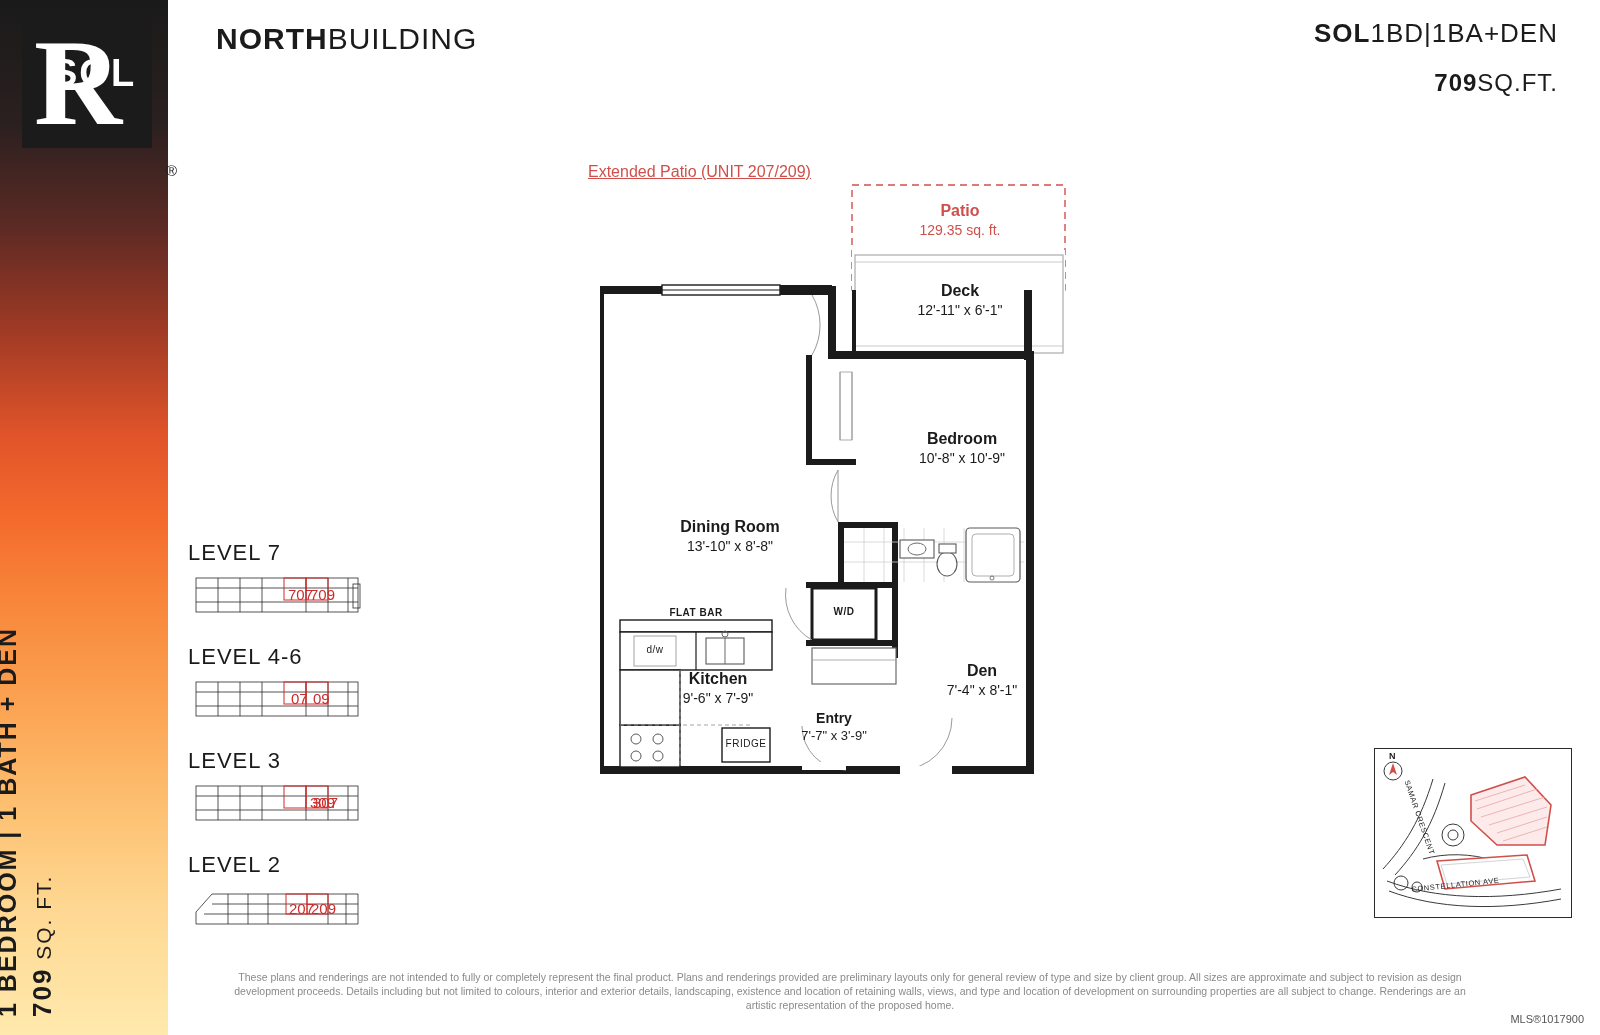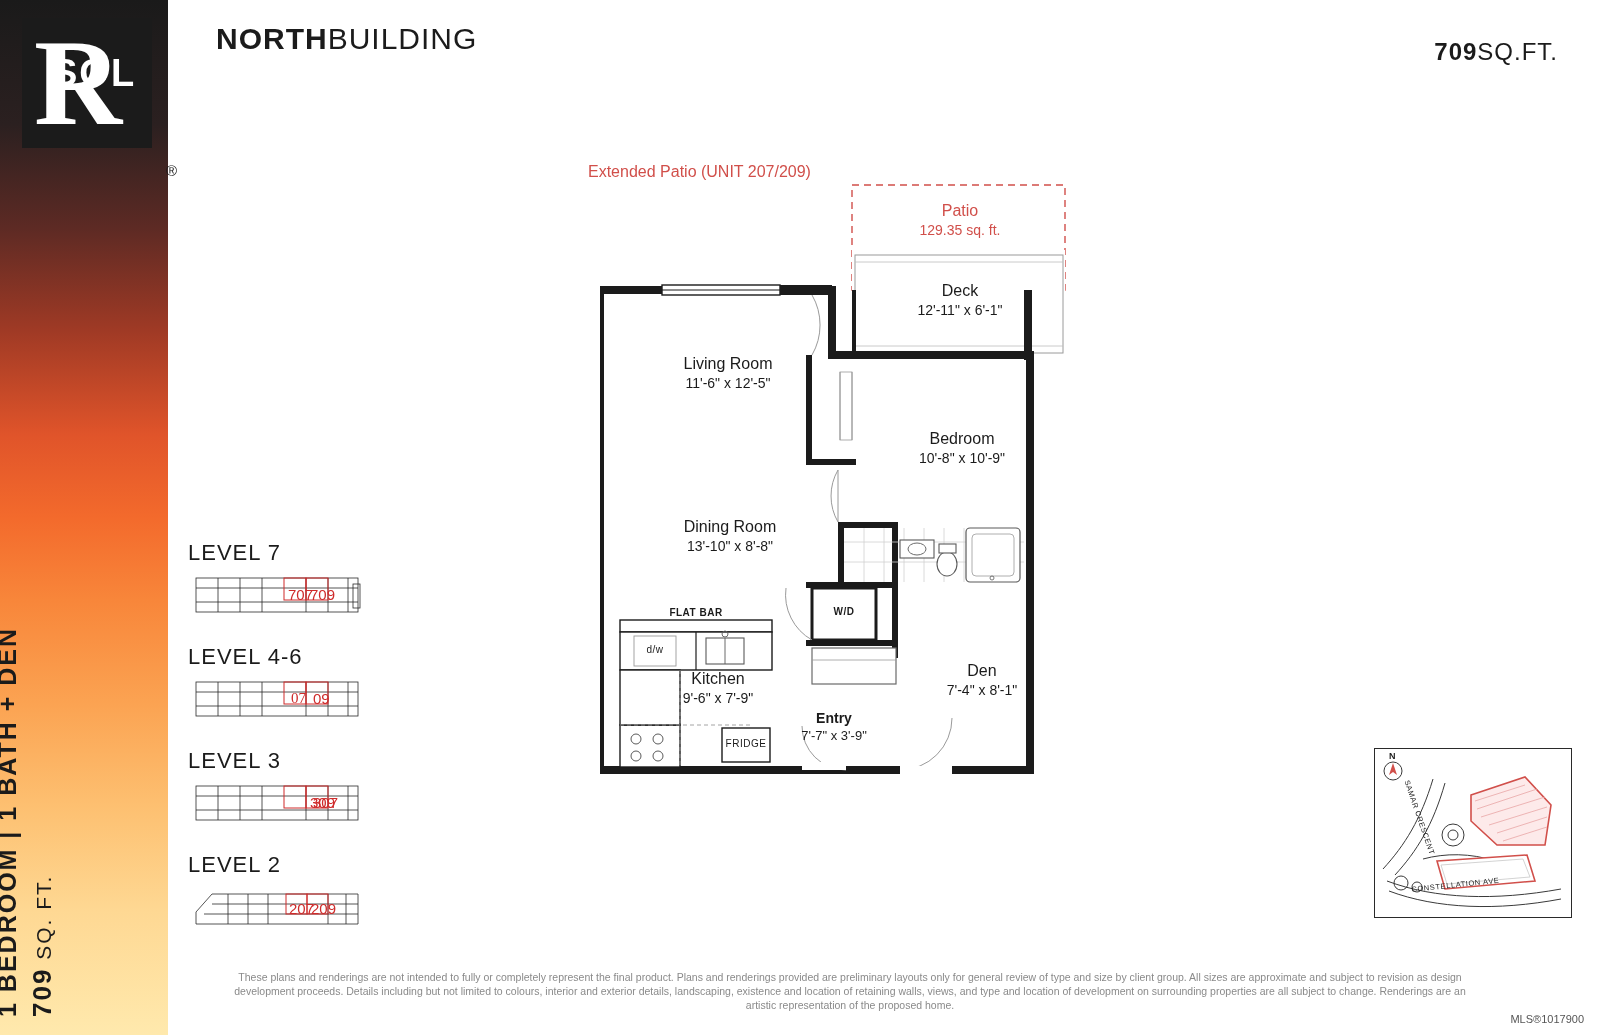--- a/index.html
+++ b/index.html
@@ -157,21 +157,21 @@
     height: 640px;
   }
   .plan svg { display: block; }
 
   .lbl {
     position: absolute;
     text-align: center;
     color: #1b1b1b;
     white-space: nowrap;
   }
-  .lbl .n { font-size: 16px; font-weight: 400; display: block; }
+  .lbl .n { font-size: 16px; font-weight: 700; display: block; }
   .lbl .d { font-size: 14px; display: block; margin-top: 2px; }
   .lbl.small .n { font-size: 14px; font-weight: 700; }
   .lbl.small .d { font-size: 13px; }
   .lbl.red { color: #d14f4a; }
   .lbl.tiny { font-size: 10px; letter-spacing: .5px; }
 
   
   .sitemap {
     position: absolute;
     left: 1374px;
@@ -219,20 +219,23 @@
     <span class="b">709</span>
     <span>SQ. FT.</span>
   </div>
 </div>
 
 <div class="hdr-left">
   <b>NORTH</b><span>BUILDING</span>
 </div>
 
 <div class="hdr-right">
+  <div class="l1">
+    <b>SOL</b><span>1BD|1BA+DEN</span>
+  </div>
   <div class="l2">
     <b>709</b><span>SQ.FT.</span>
   </div>
 </div>
 
 <div class="levels">
 
   <div class="level-block">
     <div class="level-title">LEVEL 7</div>
     <div class="keyplan">
@@ -272,21 +275,21 @@
           <line x1="74" y1="8" x2="74" y2="42"></line>
           <line x1="118" y1="8" x2="118" y2="42"></line>
           <line x1="140" y1="8" x2="140" y2="42"></line>
           <line x1="160" y1="8" x2="160" y2="42"></line>
         </g>
         <g stroke="#cf2b2b" stroke-width="1" fill="none">
           <rect x="96" y="8" width="22" height="22"></rect>
           <rect x="118" y="8" width="22" height="22"></rect>
         </g>
       </svg>
-      <span class="unit-tag" style="left:103px; top:16px;font-family:Liberation Serif, serif;">07</span>
+      <span class="unit-tag" style="left:103px; top:16px;">07</span>
       <span class="unit-tag" style="left:125px; top:16px;">09</span>
     </div>
   </div>
 
   <div class="level-block">
     <div class="level-title">LEVEL 3</div>
     <div class="keyplan">
       <svg width="178" height="52" viewBox="0 0 178 52">
         <g stroke="#2a2a2a" stroke-width="0.8" fill="none">
           <rect x="8" y="8" width="162" height="34"></rect>
@@ -429,36 +432,32 @@
 
     <rect x="20" y="520" width="60" height="55" fill="#ffffff" stroke="#1b1b1b" stroke-width="1.4"></rect>
 
     <rect x="122" y="578" width="48" height="34" fill="#ffffff" stroke="#1b1b1b" stroke-width="1.4"></rect>
 
     <line x1="20" y1="575" x2="150" y2="575" stroke="#9a9a9a" stroke-width="0.9" stroke-dasharray="4 3"></line>
     <line x1="80" y1="520" x2="80" y2="617" stroke="#9a9a9a" stroke-width="0.9" stroke-dasharray="4 3"></line>
 
   </svg>
 
-  <div class="lbl red" style="left:-12px; top:13px; width:360px; text-align:left;">Extended Patio (UNIT 207/209)</div>
+  <div class="lbl red" style="left:-12px; top:13px; width:360px; text-align:left;text-decoration:underline;">Extended Patio (UNIT 207/209)</div>
 
   <div class="lbl red" style="left:265px; top:52px; width:190px;">
     <span class="n">Patio</span>
     <span class="d">129.35 sq. ft.</span>
   </div>
 
   <div class="lbl" style="left:262px; top:132px; width:196px;">
     <span class="n">Deck</span>
     <span class="d">12'-11"  x  6'-1"</span>
   </div>
 
-  <div class="lbl" style="left:18px; top:205px; width:220px;">
-    <span class="n">Living Room</span>
-    <span class="d">11'-6"  x  12'-5"</span>
-  </div>
 
   <div class="lbl" style="left:262px; top:280px; width:200px;">
     <span class="n">Bedroom</span>
     <span class="d">10'-8"  x  10'-9"</span>
   </div>
 
   <div class="lbl" style="left:18px; top:368px; width:224px;">
     <span class="n">Dining Room</span>
     <span class="d">13'-10"  x  8'-8"</span>
   </div>

